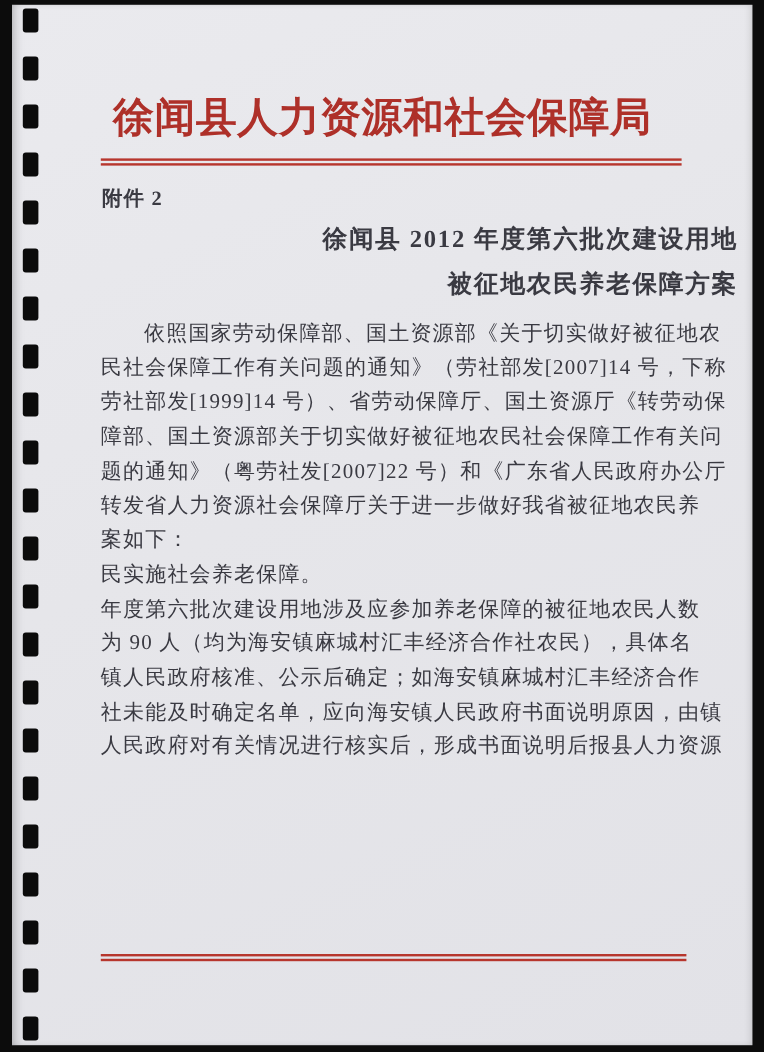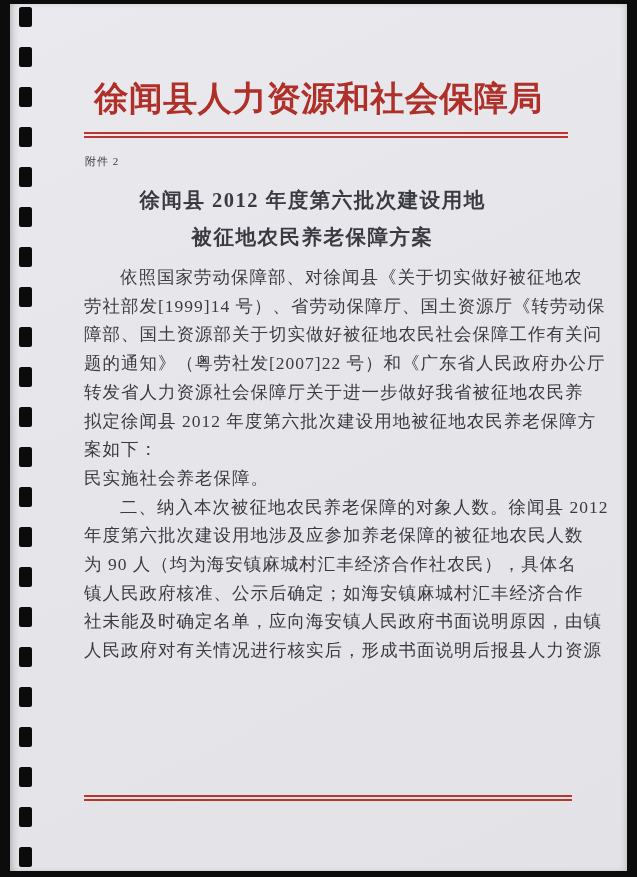--- a/index.html
+++ b/index.html
@@ -56,28 +56,29 @@
   }
   .footer-rule {
     left: 74px;
     width: 488px;
     top: 791px;
   }
   .attachment {
     position: absolute;
     left: 75px;
     top: 150px;
-    font-size: 11px;
+    font-size: 17px;
     letter-spacing: 1px;
+    font-weight: bold;
   }
   .doc-title {
     position: absolute;
     left: 0;
     right: 12px;
-    text-align: center;
+    text-align: right;
     font-size: 20.5px;
     font-weight: bold;
     letter-spacing: 1.5px;
     line-height: 1;
   }
   .doc-title.t1 { top: 186px; }
   .doc-title.t2 { top: 223px; }
   .body-text {
     position: absolute;
     left: 74px;
@@ -128,29 +129,28 @@
 
   <div class="double-rule header-rule" style="border-color: rgb(183, 54, 45);"></div>
 
   <div class="attachment" style="color: rgb(58, 58, 66);">附件 2</div>
 
   <div class="doc-title t1" style="color: rgb(58, 58, 66);">徐闻县 2012 年度第六批次建设用地</div>
 
   <div class="doc-title t2" style="color: rgb(58, 58, 66);">被征地农民养老保障方案</div>
 
   <div class="body-text" id="body-text" style="color: rgb(58, 58, 66);">
-      <div class="line indent">依照国家劳动保障部、对徐闻县《关于切实做好被征地农</div>
+      <div class="line indent">依照国家劳动保障部、国土资源部《关于切实做好被征地农</div>
+      <div class="line">民社会保障工作有关问题的通知》（劳社部发[2007]14 号，下称</div>
       <div class="line">劳社部发[1999]14 号）、省劳动保障厅、国土资源厅《转劳动保</div>
       <div class="line">障部、国土资源部关于切实做好被征地农民社会保障工作有关问</div>
       <div class="line">题的通知》（粤劳社发[2007]22 号）和《广东省人民政府办公厅</div>
       <div class="line">转发省人力资源社会保障厅关于进一步做好我省被征地农民养</div>
-      <div class="line">拟定徐闻县 2012 年度第六批次建设用地被征地农民养老保障方</div>
       <div class="line">案如下：</div>
       <div class="line">民实施社会养老保障。</div>
-      <div class="line indent">二、纳入本次被征地农民养老保障的对象人数。徐闻县 2012</div>
       <div class="line">年度第六批次建设用地涉及应参加养老保障的被征地农民人数</div>
       <div class="line">为 90 人（均为海安镇麻城村汇丰经济合作社农民），具体名</div>
       <div class="line">镇人民政府核准、公示后确定；如海安镇麻城村汇丰经济合作</div>
       <div class="line">社未能及时确定名单，应向海安镇人民政府书面说明原因，由镇</div>
       <div class="line">人民政府对有关情况进行核实后，形成书面说明后报县人力资源</div>
     </div>
 
   <div class="double-rule footer-rule" style="border-color: rgb(183, 54, 45);"></div>
 
 </div>

